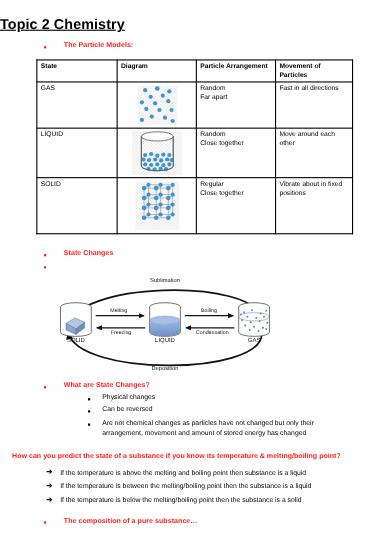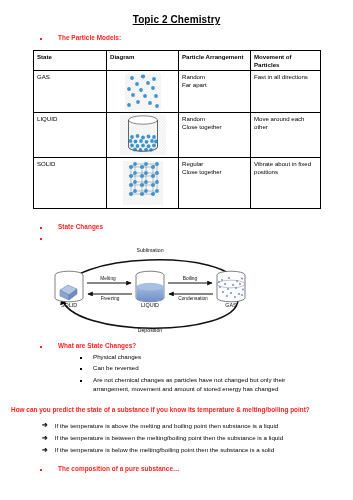--- a/index.html
+++ b/index.html
@@ -19,22 +19,22 @@
     position: relative;
     width: 353px;
     height: 500px;
     background: #fff;
     padding: 0;
     box-sizing: border-box;
   }
 
   
   .doc-title {
-    text-align: center;
-    font-size: 10px;
+    text-align: left;
+    font-size: 13px;
     font-weight: bold;
     text-decoration: underline;
     letter-spacing: 0.1px;
     margin: 0;
     padding-top: 14px;
   }
 
   
   .red-bullet-row {
     display: flex;

